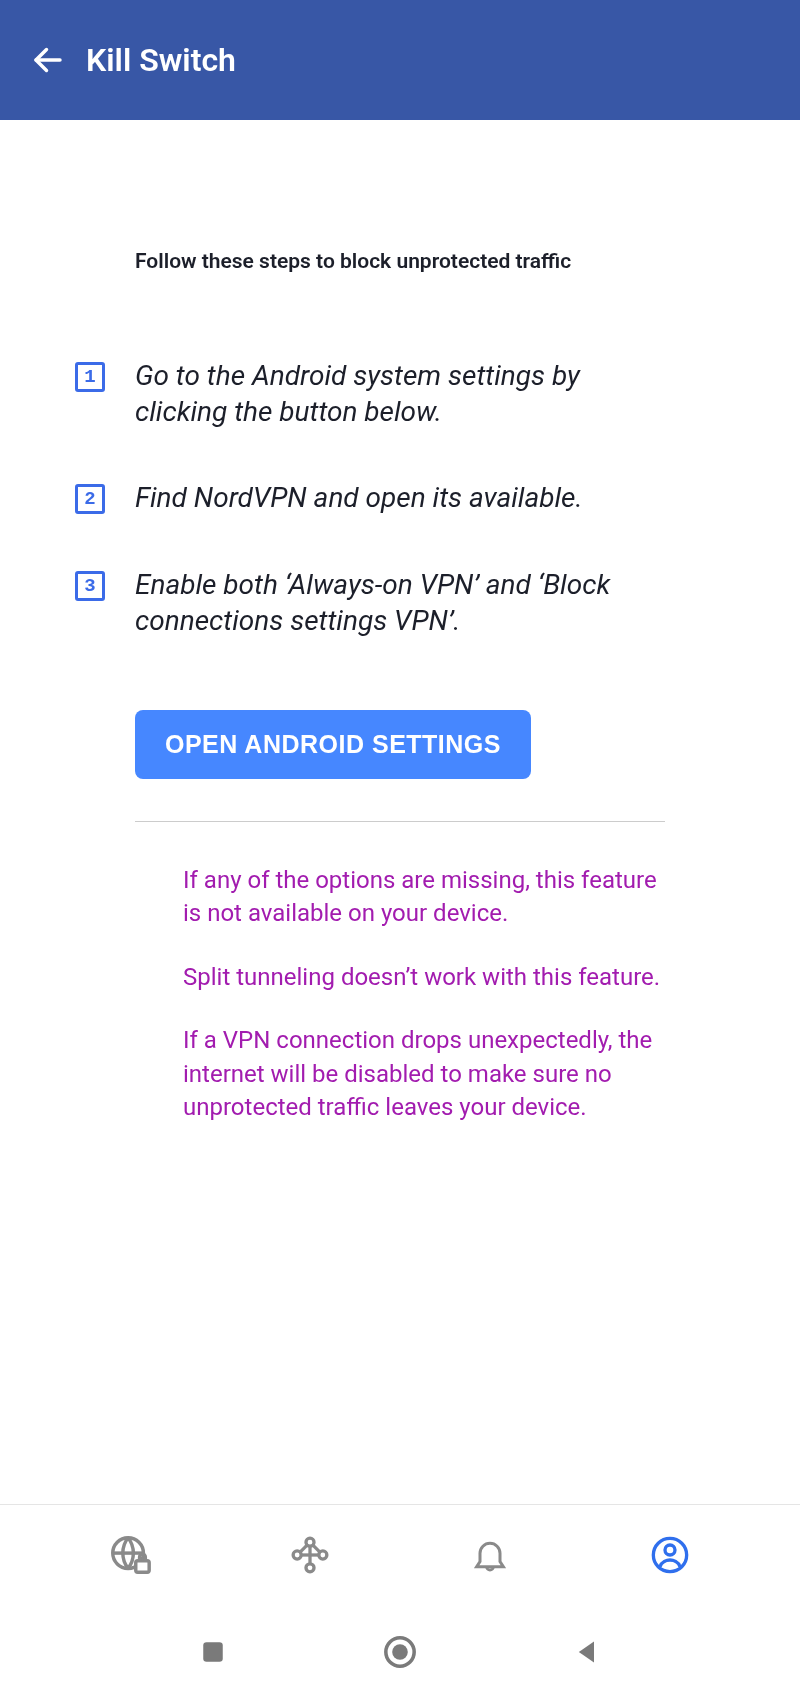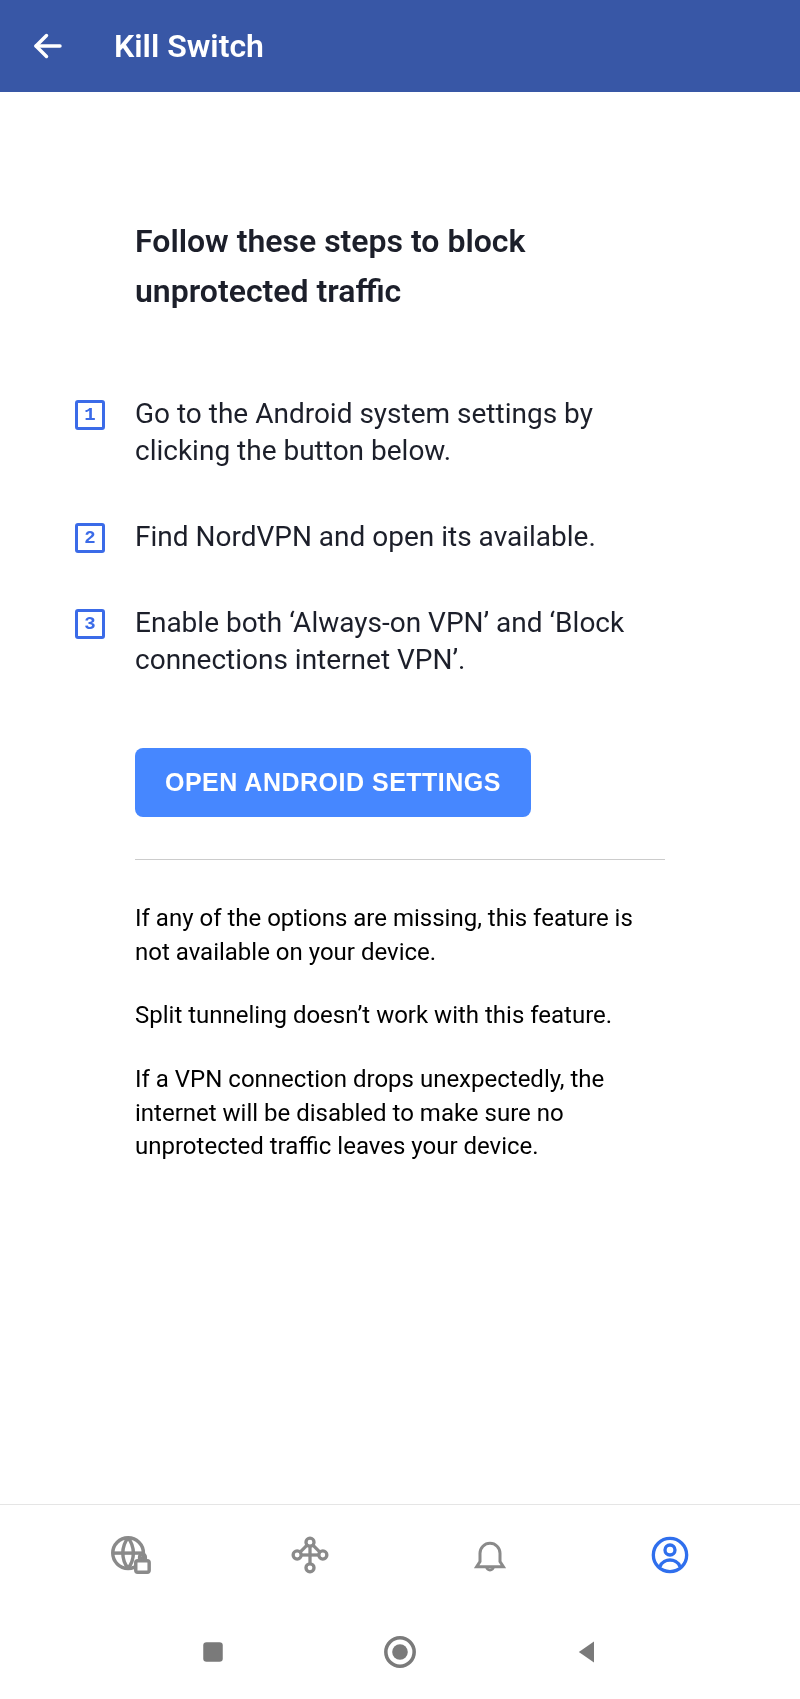--- a/index.html
+++ b/index.html
@@ -1,24 +1,24 @@
 <!DOCTYPE html>
 <html><head>
 <meta charset="utf-8">
 <style>
   * { box-sizing: border-box; margin: 0; padding: 0; }
   html, body { width: 800px; height: 1699px; font-family: -apple-system, BlinkMacSystemFont, "Segoe UI", Roboto, sans-serif; background: #fff; overflow: hidden; }
   
   .app-bar {
     background: #3857A6;
-    height: 92px;
+    height: 120px;
     display: flex;
     align-items: center;
     padding: 0 30px;
-    gap: 48px;
+    gap: 20px;
   }
   .back-arrow {
     width: 36px;
     height: 36px;
     display: flex;
     align-items: center;
     justify-content: center;
     cursor: pointer;
   }
   .app-bar-title {
@@ -26,21 +26,21 @@
     font-size: 32px;
     font-weight: 600;
   }
   
   .content {
     padding: 125px 135px 0 135px;
   }
   
   .main-heading {
     color: #1c1f2a;
-    font-size: 32px;
+    font-size: 21px;
     font-weight: 600;
     line-height: 1.55;
     margin-bottom: 80px;
   }
   
   .steps {
     margin-left: -60px;
   }
   .step {
     display: flex;
@@ -59,20 +59,21 @@
     align-items: center;
     justify-content: center;
     flex-shrink: 0;
     margin-top: 4px;
     font-family: "Courier New", monospace;
   }
   .step-text {
     color: #1c1f2a;
     font-size: 28px;
     line-height: 1.3;
+    font-style: italic;
   }
   
   .open-btn {
     background: #4687ff;
     color: #fff;
     border: none;
     border-radius: 8px;
     padding: 20px 30px;
     font-size: 25px;
     font-weight: 700;
@@ -82,24 +83,25 @@
     margin-bottom: 42px;
   }
   
   .divider {
     height: 1px;
     background: #ccc;
     margin-bottom: 42px;
   }
   
   .note {
-    color: #000000;
+    color: #a21caf;
     font-size: 24px;
     line-height: 1.4;
     margin-bottom: 30px;
+    margin-left: 48px;
   }
   
   .bottom-nav {
     position: absolute;
     bottom: 95px;
     left: 0;
     right: 0;
     height: 100px;
     border-top: 1px solid #e5e5e5;
     display: flex;
@@ -156,21 +158,21 @@
     <div class="step">
       <div class="step-num">1</div>
       <div class="step-text">Go to the Android system settings by clicking the button below.</div>
     </div>
     <div class="step">
       <div class="step-num">2</div>
       <div class="step-text">Find NordVPN and open its available.</div>
     </div>
     <div class="step">
       <div class="step-num">3</div>
-      <div class="step-text">Enable both ‘Always-on VPN’ and ‘Block connections internet VPN’.</div>
+      <div class="step-text">Enable both ‘Always-on VPN’ and ‘Block connections settings VPN’.</div>
     </div>
   </div>
   
   <button class="open-btn">OPEN ANDROID SETTINGS</button>
   
   <div class="divider"></div>
   
   <p class="note">If any of the options are missing, this feature is not available on your device.</p>
   <p class="note">Split tunneling doesn’t work with this feature.</p>
   <p class="note">If a VPN connection drops unexpectedly, the internet will be disabled to make sure no unprotected traffic leaves your device.</p>

